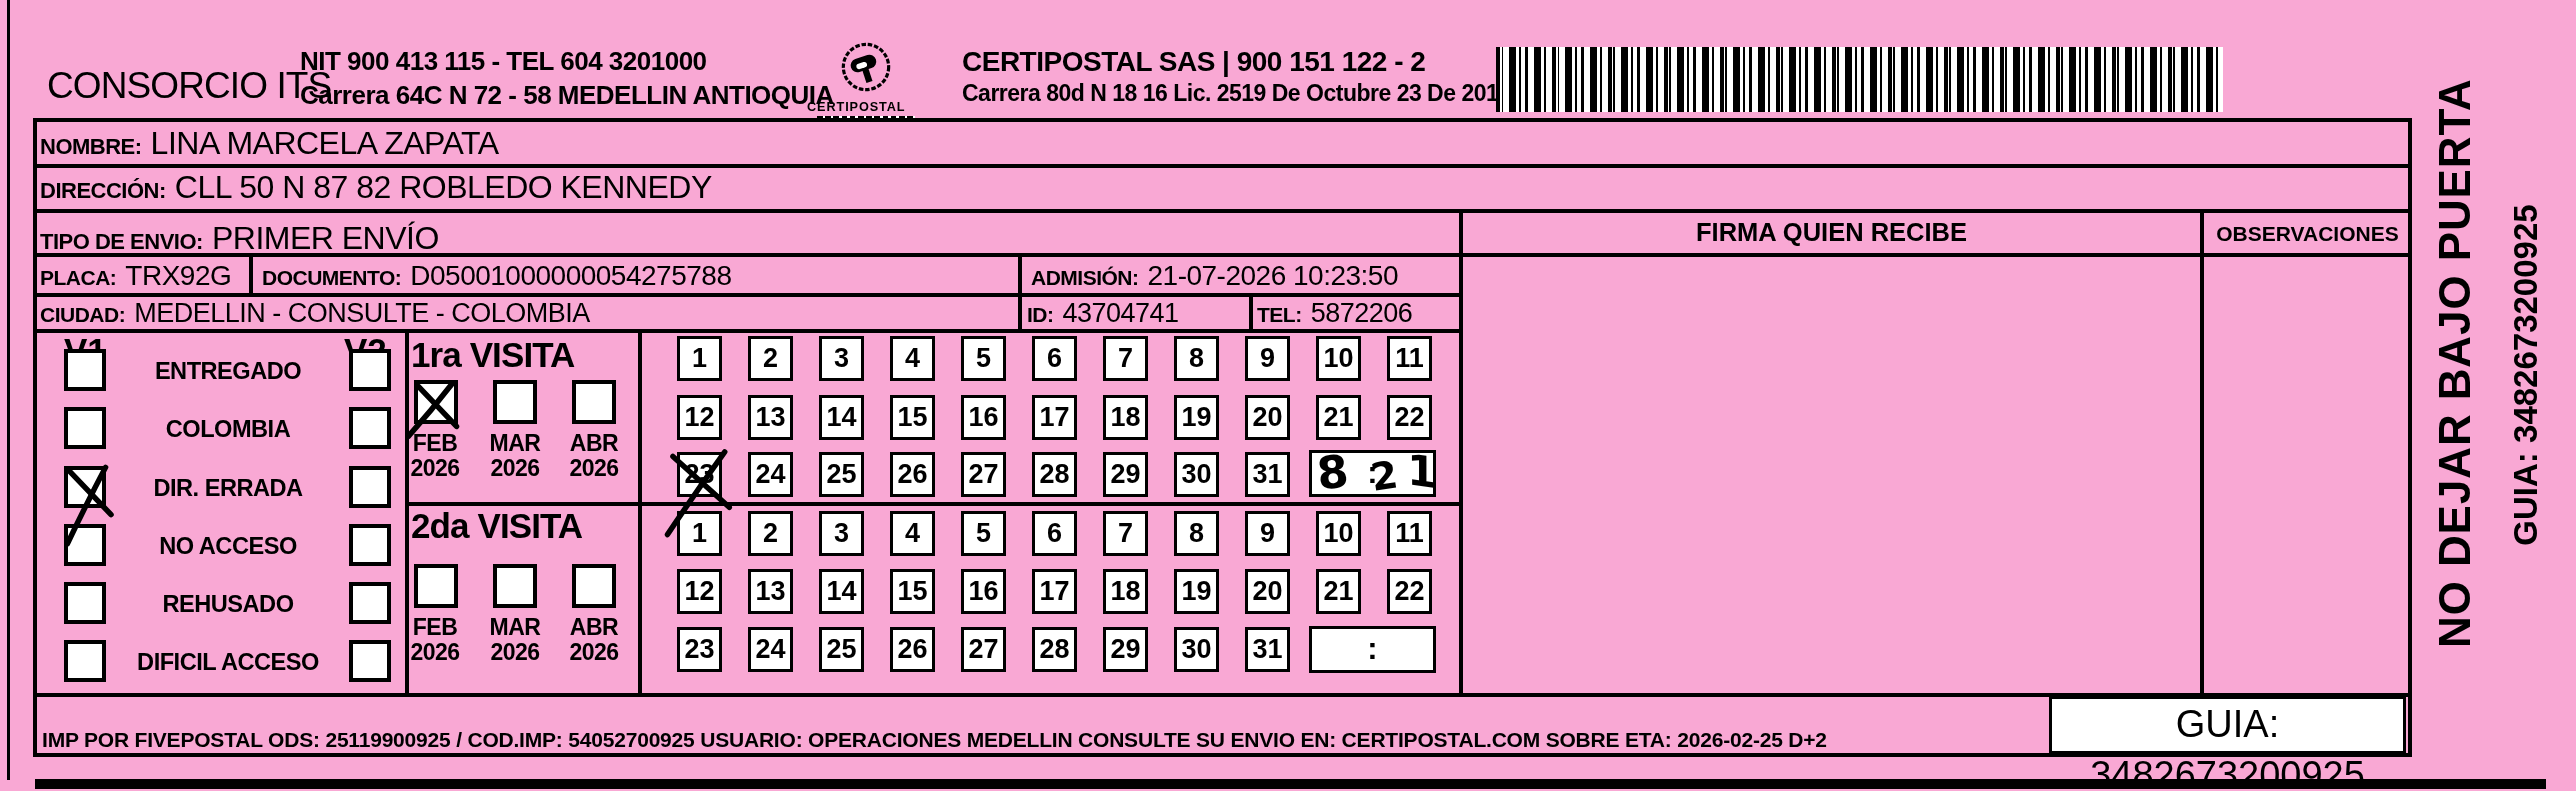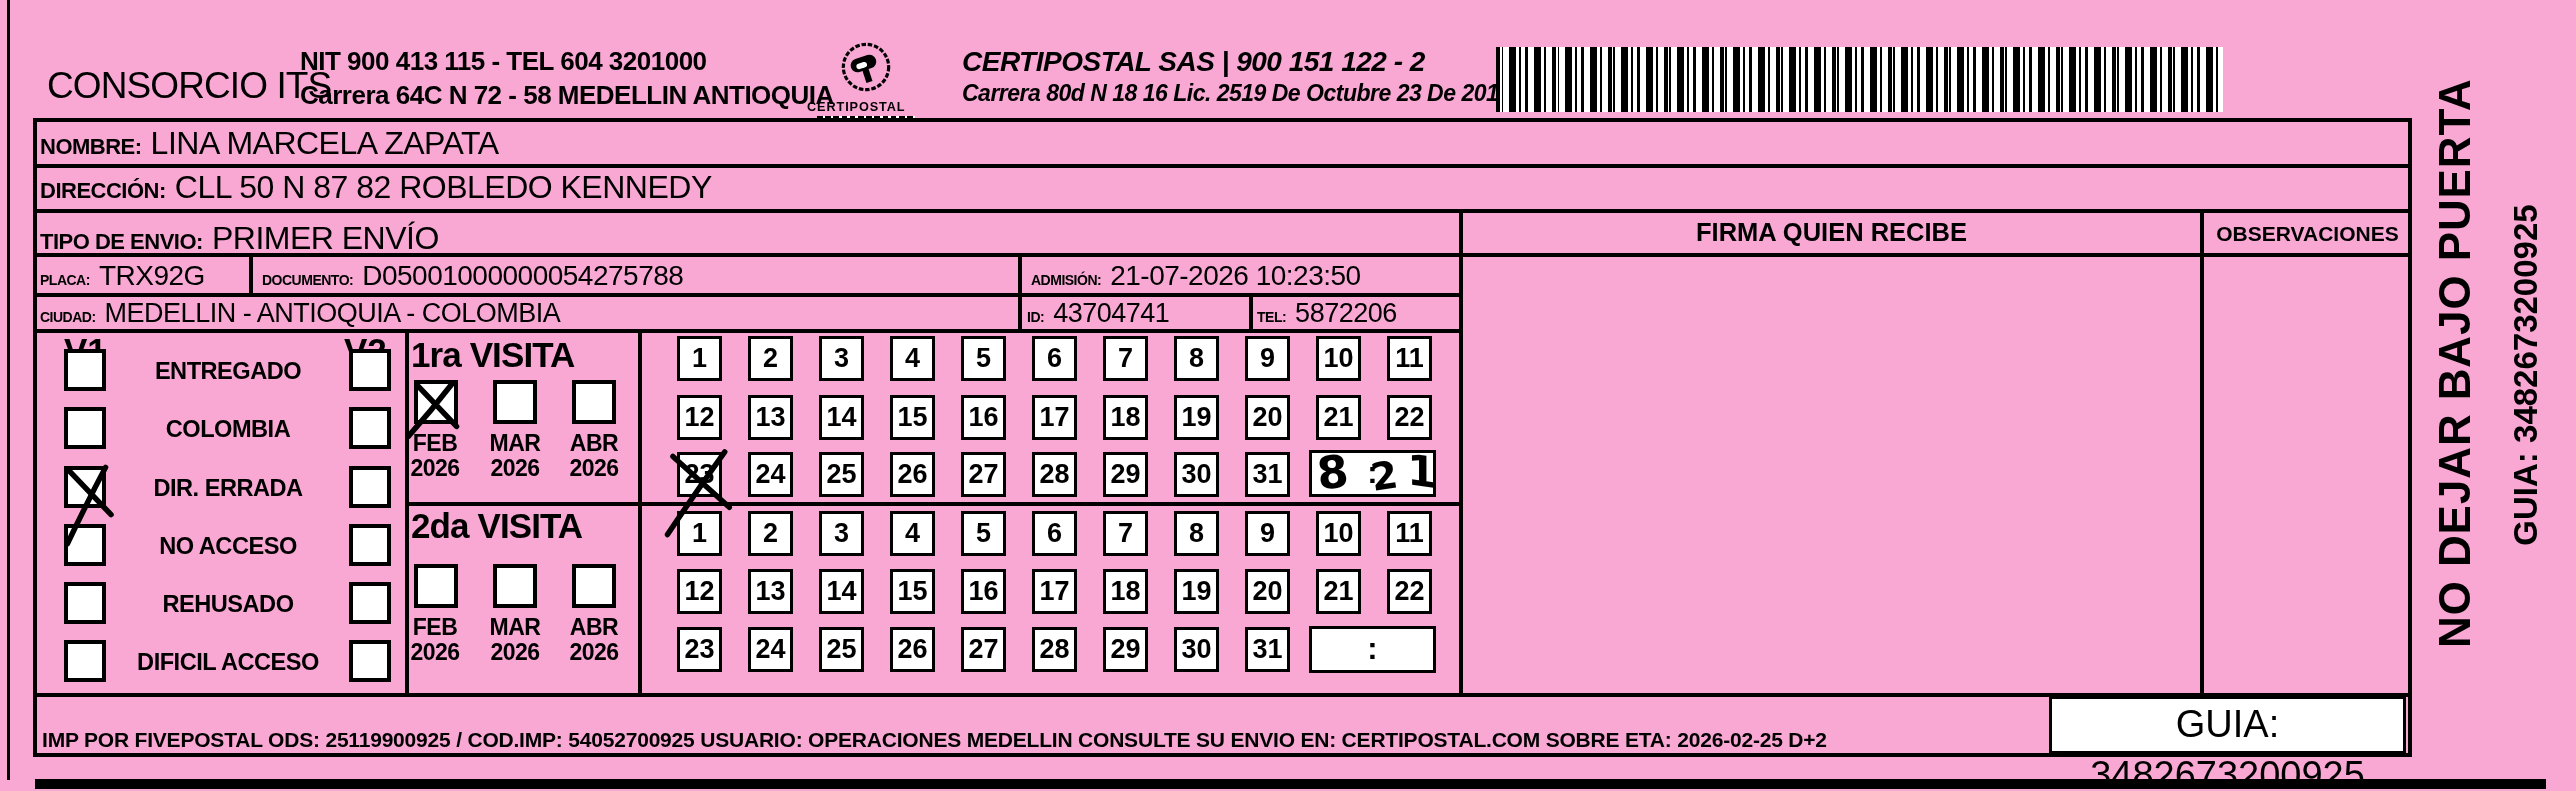--- a/index.html
+++ b/index.html
@@ -7,21 +7,21 @@
   .page {
     position: relative; width: 2576px; height: 791px; overflow: hidden;
     background: #f9a8d4; color: #000;
     font-family: "Liberation Sans", sans-serif;
   }
   .hline, .vline { position: absolute; background: #000; }
   .abs { position: absolute; }
   .tableframe { position:absolute; border: 4.5px solid #000; background: transparent; }
   .field { position: absolute; display: flex; align-items: baseline; gap: 9px; white-space: nowrap; }
   .flabel { font-weight: bold; font-size: 22px; letter-spacing: -0.5px; }
-  .flabel.sm { font-size: 14px; }
+  .flabel.sm { font-size: 21px; }
   .fvalue { font-size: 32px; letter-spacing: -0.5px; }
   .fvalue.md { font-size: 28px; }
   .fvalue.sm { font-size: 27px; }
   .cb  { position:absolute; width: 42px; height: 42px; border: 4.5px solid #000; background: #fff; }
   .cb48{ position:absolute; width: 44px; height: 44px; border: 4.5px solid #000; background: #fff; }
   .daybox { position: absolute; width: 45px; height: 45px; border: 3.6px solid #000;
             font-weight: bold; font-size: 27px; text-align: center; line-height: 38px; background:#fff; }
   .tbox { position: absolute; width: 127px; height: 47px; border: 3.6px solid #000;
           font-weight: bold; font-size: 31px; text-align: center; line-height: 40px; background:#fff; }
   .stlabel { position: absolute; width: 242px; text-align: center; font-weight: bold; font-size: 23.6px; letter-spacing: -0.5px; }
@@ -39,21 +39,21 @@
   .rotwrap { position: absolute; left: 2414px; top: 102px; width: 546px; height: 156px;
              transform: rotate(-90deg) translateX(-546px); transform-origin: 0 0; text-align: center; }
   .rot1 { font-weight: bold; font-size: 44px; letter-spacing: 0.9px; line-height: 82px; white-space: nowrap; }
   .rot2 { font-weight: bold; font-size: 33px; line-height: 60px; white-space: nowrap; }
   .guiabox { position: absolute; left: 2049px; top: 696px; width: 357px; height: 58px;
              border: 3.6px solid #000; text-align: center; font-size: 38px; line-height: 51px; background:#fff; }
   .footer1 { position: absolute; left: 42px; top: 699px; font-size: 22px; font-weight: bold; letter-spacing: -0.4px; white-space: nowrap; }
   .footer2 { position: absolute; left: 42px; top: 728px; font-size: 21px; font-weight: bold; letter-spacing: -0.2px; white-space: nowrap; }
   .hdr-consorcio { position: absolute; left: 47px; top: 65px; font-size: 37px; letter-spacing: -0.9px; white-space: nowrap; }
   .hdr-block { position: absolute; font-weight: bold; font-size: 26px; line-height: 34px; white-space: nowrap; letter-spacing: -0.5px; }
-  .hdr-block2 { position: absolute; white-space: nowrap; font-style: italic; }
+  .hdr-block2 { position: absolute; white-space: nowrap; }
   .hdr-block2 .l1 { font-weight: bold; font-size: 28px; line-height: 35px; letter-spacing: -0.5px; }
   .hdr-block2 .l2 { font-weight: bold; font-size: 23px; line-height: 29px; letter-spacing: -0.5px; }
   .logocap { position: absolute; left: 807px; top: 100px; width: 116px; text-align: left;
              font-weight: bold; font-size: 12.7px; letter-spacing: 0.9px; }
   .logotag { position: absolute; left: 817px; top: 116px; width: 98px; height: 5.5px;
              background: repeating-linear-gradient(90deg, #000 0 5.5px, #fff 5.5px 8.2px); }
   svg.marks { position: absolute; left: 0; top: 0; pointer-events: none; }
 </style>
 </head>
 <body>
@@ -128,21 +128,21 @@
     <span class="flabel sm">DOCUMENTO:</span>
     <span class="fvalue md">D05001000000054275788</span>
   </div>
   <div class="field" style="left:1031px;top:260px">
     <span class="flabel sm">ADMISIÓN:</span>
     <span class="fvalue md">21-07-2026 10:23:50</span>
   </div>
 
   <div class="field" style="left:40px;top:298px">
     <span class="flabel sm">CIUDAD:</span>
-    <span class="fvalue sm">MEDELLIN - ANTIOQUIA - COLOMBIA</span>
+    <span class="fvalue sm">MEDELLIN - CONSULTE - COLOMBIA</span>
   </div>
   <div class="field" style="left:1027px;top:298px">
     <span class="flabel sm">ID:</span>
     <span class="fvalue sm">43704741</span>
   </div>
   <div class="field" style="left:1257px;top:298px">
     <span class="flabel sm">TEL:</span>
     <span class="fvalue sm">5872206</span>
   </div>
 

